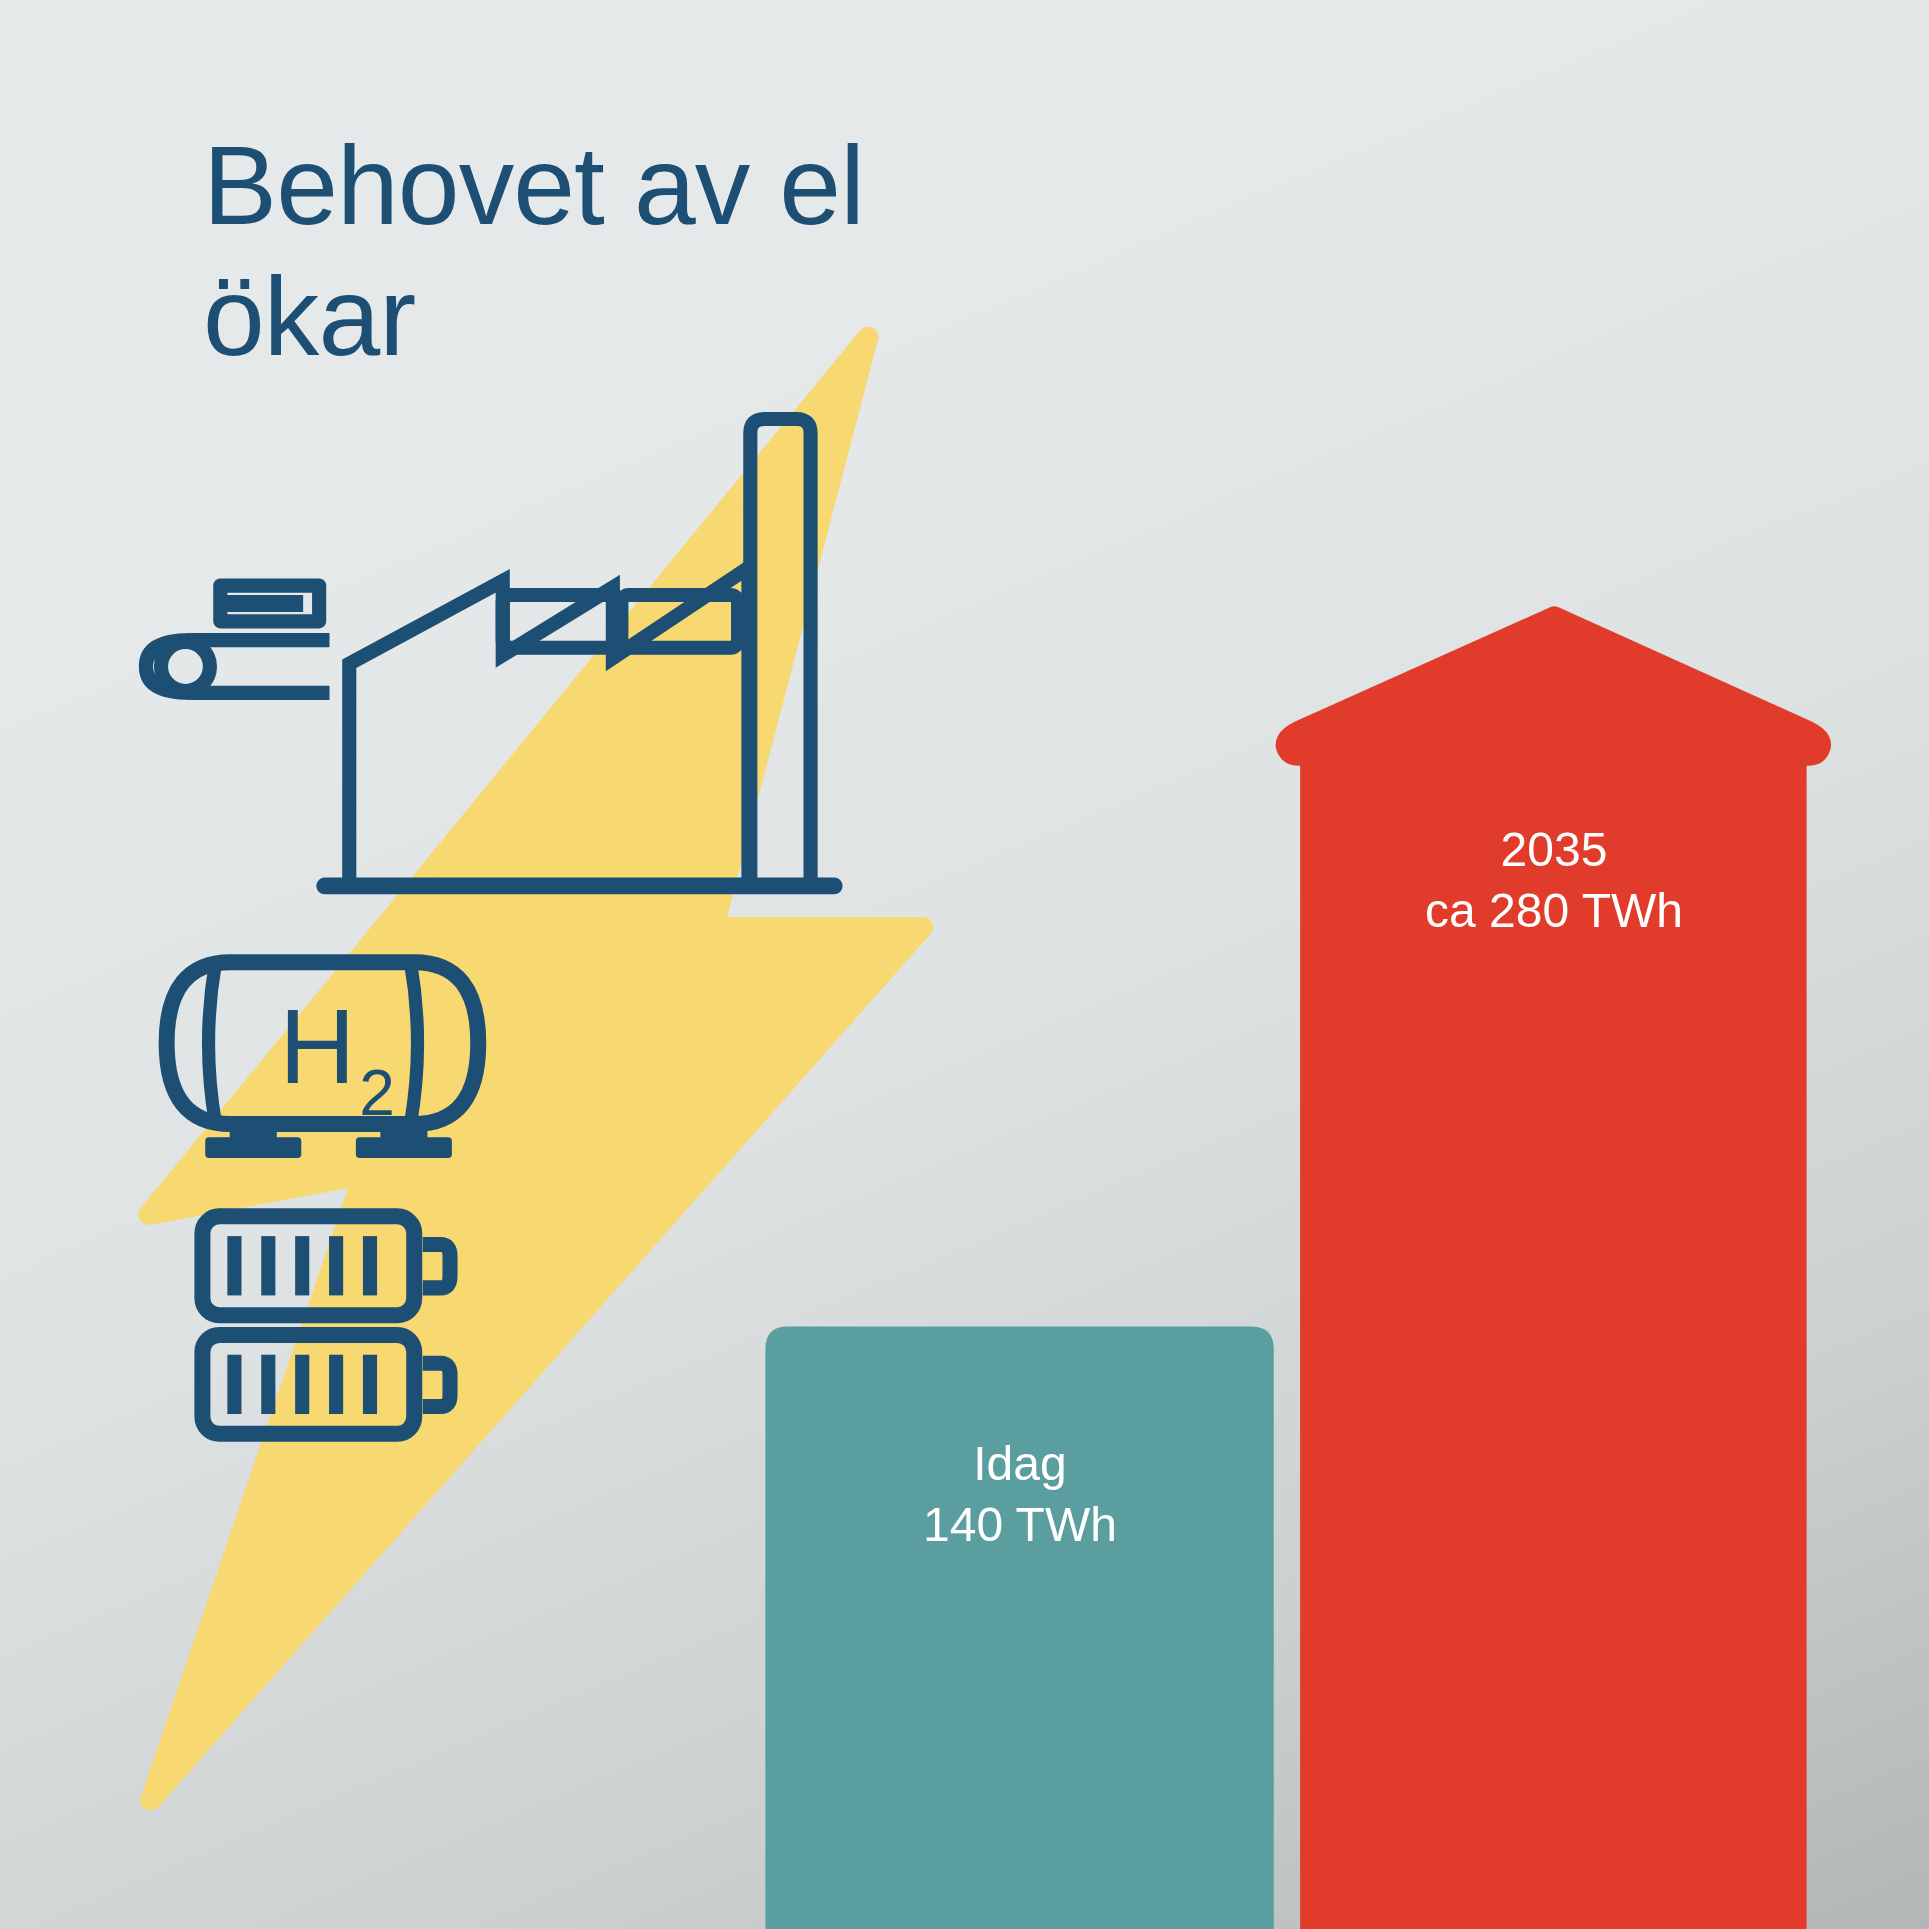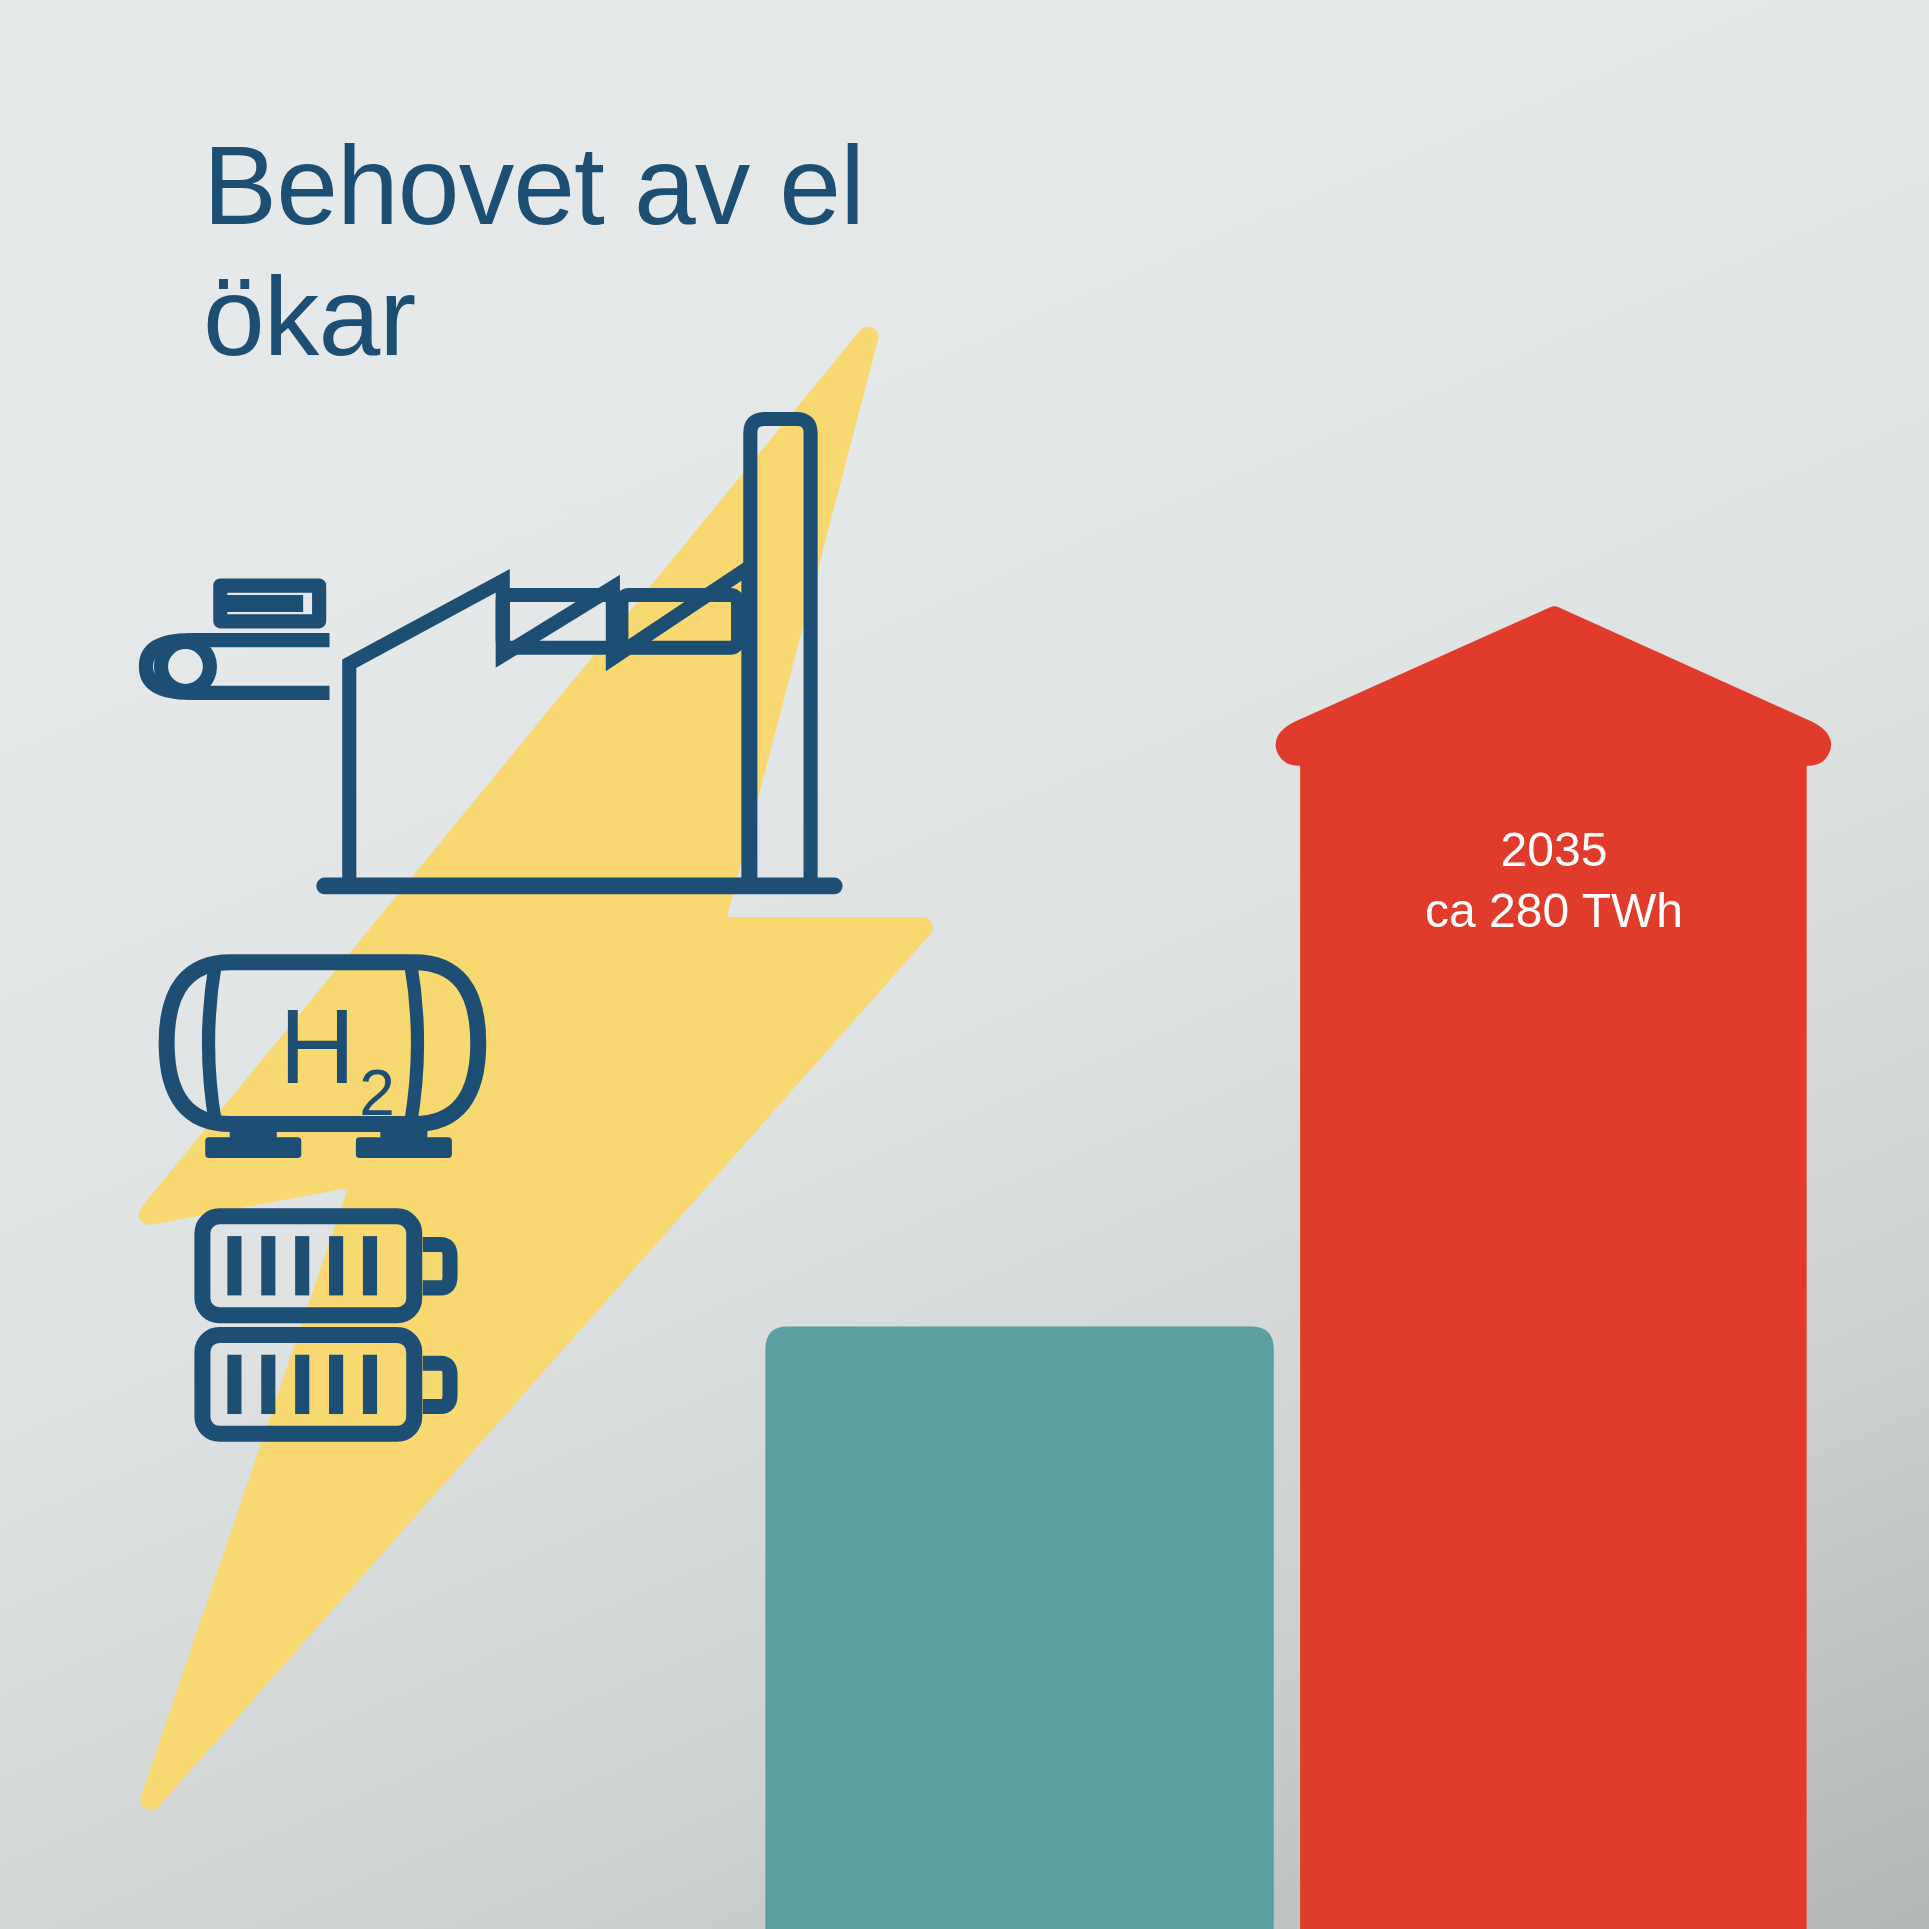--- a/index.html
+++ b/index.html
@@ -185,18 +185,20 @@
              L 1921 777
              Q 1939 786 1932 797
              Q 1926 806 1908 800
              L 1908 2049
              L 1392 2049
              L 1392 800
              Q 1374 806 1368 797
              Q 1361 786 1379 777 Z" stroke="#e13c2b" stroke-width="22" stroke-linejoin="round"></path>
   </svg>
 
+  <div class="bar-label" id="label-today">Idag
+140 TWh</div>
 
   <div class="bar-label" id="label-2035">2035
 ca 280 TWh</div>
 
 </div>
 
 
 </body></html>

